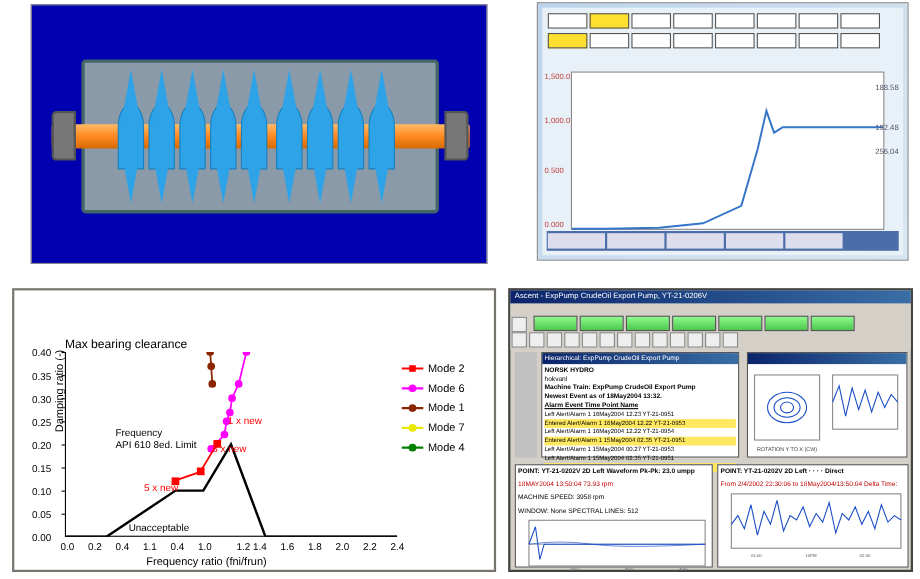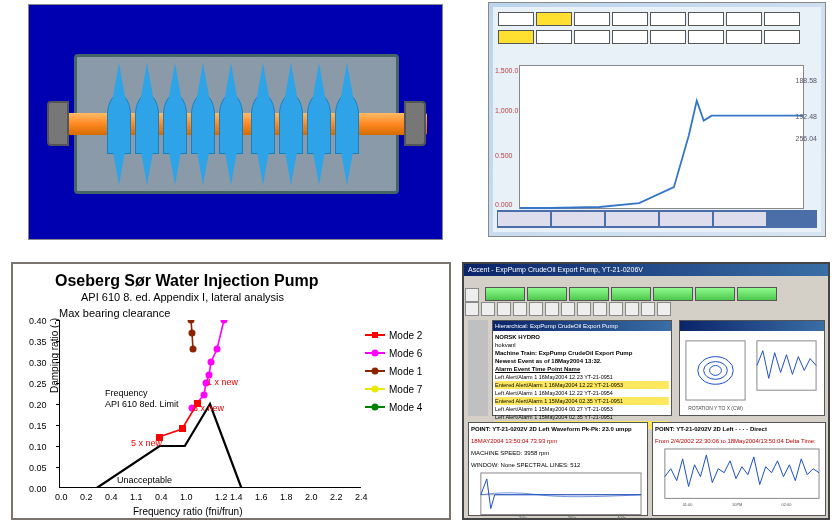--- a/index.html
+++ b/index.html
@@ -125,22 +125,20 @@
     <div class="dlab" style="right:4px;top:70px">188.58</div>
     <div class="dlab" style="right:4px;top:106px">192.48</div>
     <div class="dlab" style="right:4px;top:128px">256.04</div>
     <div class="bottombar">
       <span class="cell"></span><span class="cell"></span><span class="cell"></span><span class="cell"></span><span class="cell"></span>
     </div>
   </div>
 </div>
 
 <div id="bl" class="panel">
-  <div class="title">Oseberg Sør Water Injection Pump</div>
-  <div class="sub">API 610 8. ed. Appendix I, lateral analysis</div>
   <div class="max">Max bearing clearance</div>
   <div class="axes"></div>
 
   <div class="yt" style="top:52px">0.40</div>
   <div class="yt" style="top:73px">0.35</div>
   <div class="yt" style="top:94px">0.30</div>
   <div class="yt" style="top:115px">0.25</div>
   <div class="yt" style="top:136px">0.20</div>
   <div class="yt" style="top:157px">0.15</div>
   <div class="yt" style="top:178px">0.10</div>

